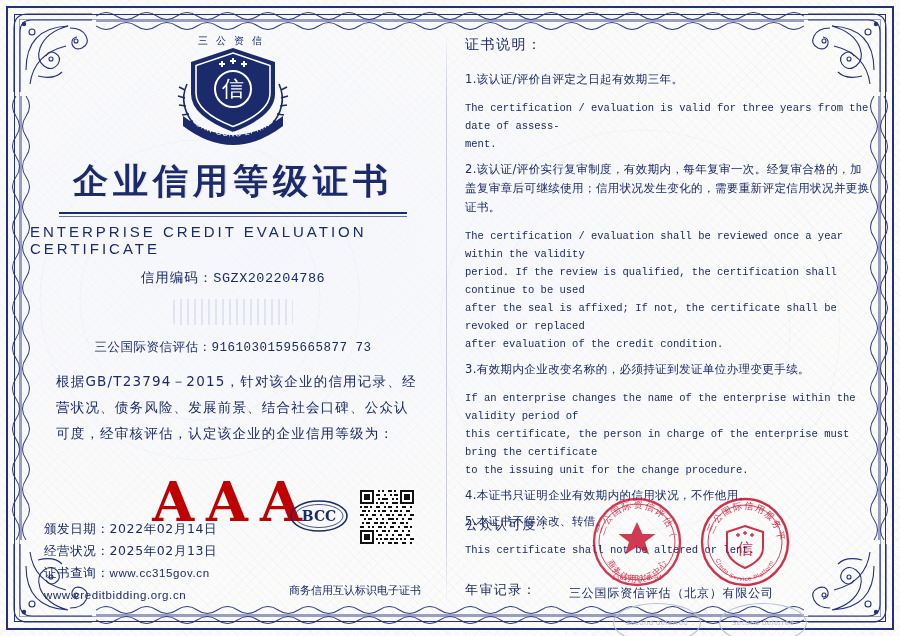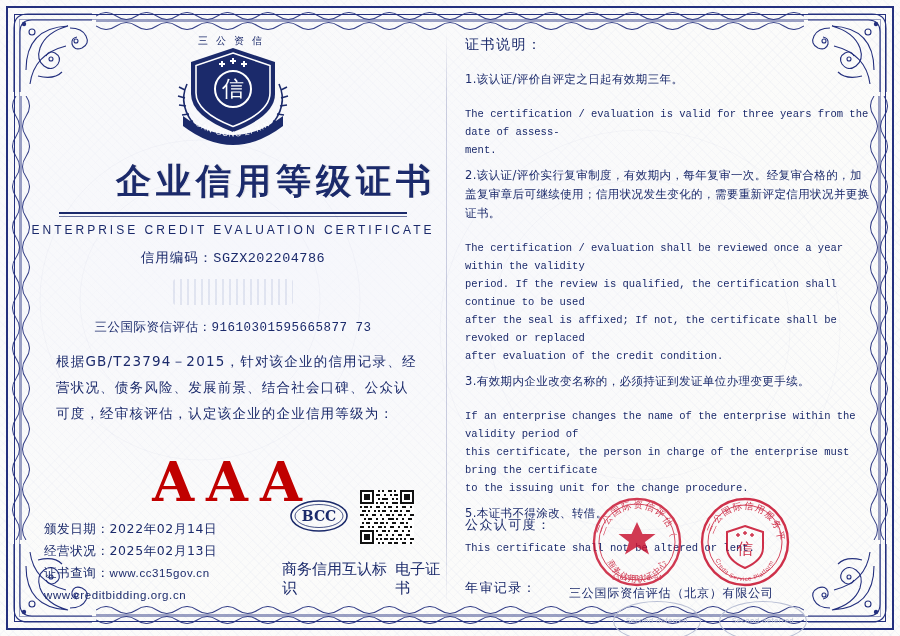--- a/index.html
+++ b/index.html
@@ -54,29 +54,29 @@
     background:linear-gradient(to bottom, rgba(36,48,126,0) 0%, rgba(36,48,126,0.22) 12%, rgba(36,48,126,0.22) 88%, rgba(36,48,126,0) 100%);
   }
   .right{flex:1;position:relative;}
 
   
   .emblem{margin:6px auto 0;width:140px;height:118px;position:relative;}
   .emblem svg{display:block}
 
   
   .title-cn{
-    margin-top:8px;text-align:right;
+    margin-top:8px;text-align:center;
     font-family:"DejaVu Sans", sans-serif;
     font-size:35px;font-weight:bold;color:#1b2a6b;
     letter-spacing:5px;
     text-shadow:0 1px 0 #fff, 1px 0 1px rgba(0,0,0,.18);
   }
   .title-en{
-    margin-top:6px;text-align:center;color:#1b2a6b;
-    font-size:12px;letter-spacing:3.0px;
+    margin-top:6px;color:#1b2a6b;
+    font-size:15px;letter-spacing:3.0px;
     font-family:"Liberation Sans", sans-serif;
   }
   .rule{
     margin:7px auto 0;width:348px;height:2px;
     background:#1b2a6b;
   }
   .rule.thin{height:1px;margin-top:2px;background:rgba(27,42,107,.65);}
 
   .code-line{
     margin-top:12px;text-align:center;font-size:13.5px;color:#1b2a6b;
@@ -118,33 +118,33 @@
   .details .link{font-family:"Liberation Sans", sans-serif;font-size:11.5px;}
 
   .bcc{
     position:absolute;left:258px;bottom:72px;width:62px;height:44px;
   }
   .qr{
     position:absolute;left:330px;bottom:66px;width:54px;height:54px;
     background:#fff;
   }
   .badge-labels{
-    position:absolute;left:252px;bottom:12px;width:170px;
-    display:flex;justify-content:flex-end;color:#1b2a6b;font-size:15px;
+    position:absolute;left:240px;bottom:12px;width:170px;
+    display:flex;justify-content:center;color:#1b2a6b;font-size:11px;
   }
 
   
   .r-title{font-size:14px;color:#1b2a6b;letter-spacing:1.5px;margin:10px 0 0 4px;}
   .notes{margin:16px 0 0 4px;}
   .notes .cn{
     font-size:11.5px;color:#1b2a6b;line-height:19px;letter-spacing:.4px;margin-top:7px;
   }
   .notes .en{
     font-family:"Liberation Mono", monospace;
-    font-size:10.5px;color:#1b2a6b;line-height:18px;letter-spacing:0px;margin-top:16px;
+    font-size:10.5px;color:#1b2a6b;line-height:18px;letter-spacing:0px;margin-top:10px;
   }
   .r-sub{
     font-size:13px;color:#1b2a6b;letter-spacing:1.4px;margin:22px 0 0 4px;
   }
   .review-row{position:relative;height:44px;margin-top:2px;}
   .oval{
     position:absolute;top:2px;width:86px;height:38px;border:1px solid #b9bfd4;border-radius:50%;
     color:#b9bfd4;font-size:7px;display:flex;align-items:center;justify-content:center;
     letter-spacing:.3px;
   }
@@ -522,20 +522,21 @@
 after the seal is affixed; If not, the certificate shall be revoked or replaced
 after evaluation of the credit condition.</div>
         </div>
         <div>
           <div class="cn">3.有效期内企业改变名称的，必须持证到发证单位办理变更手续。</div>
           <div class="en" style="white-space:pre-line">If an enterprise changes the name of the enterprise within the validity period of
 this certificate, the person in charge of the enterprise must bring the certificate
 to the issuing unit for the change procedure.</div>
         </div>
         <div>
+          <div class="cn">4.本证书只证明企业有效期内的信用状况，不作他用。</div>
         </div>
         <div>
           <div class="cn">5.本证书不得涂改、转借。</div>
           <div class="en" style="white-space:pre-line">This certificate shall not be altered or lent.</div>
         </div>
       </div>
 
       <div class="r-sub">年审记录：</div>
       <div class="review-row">
         <div class="oval o1">Second deferred</div>

